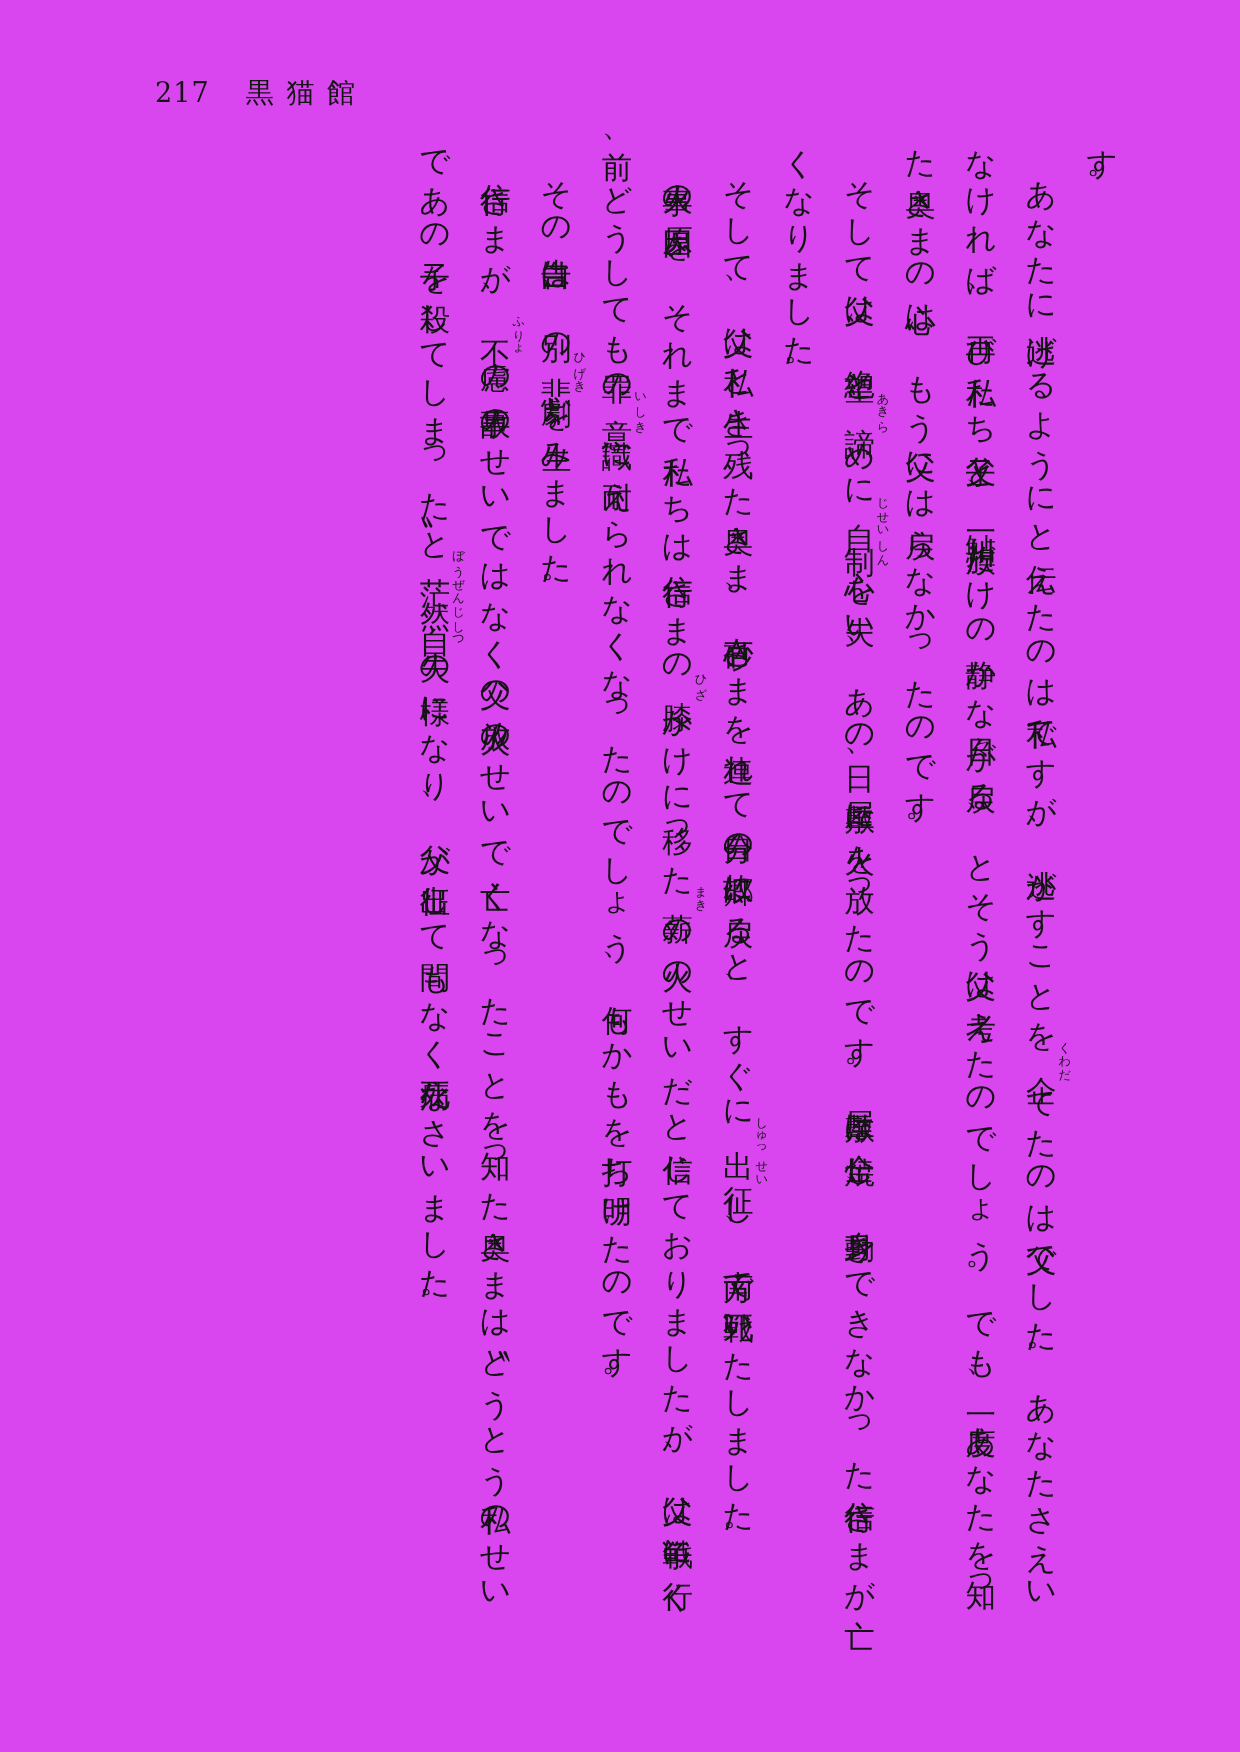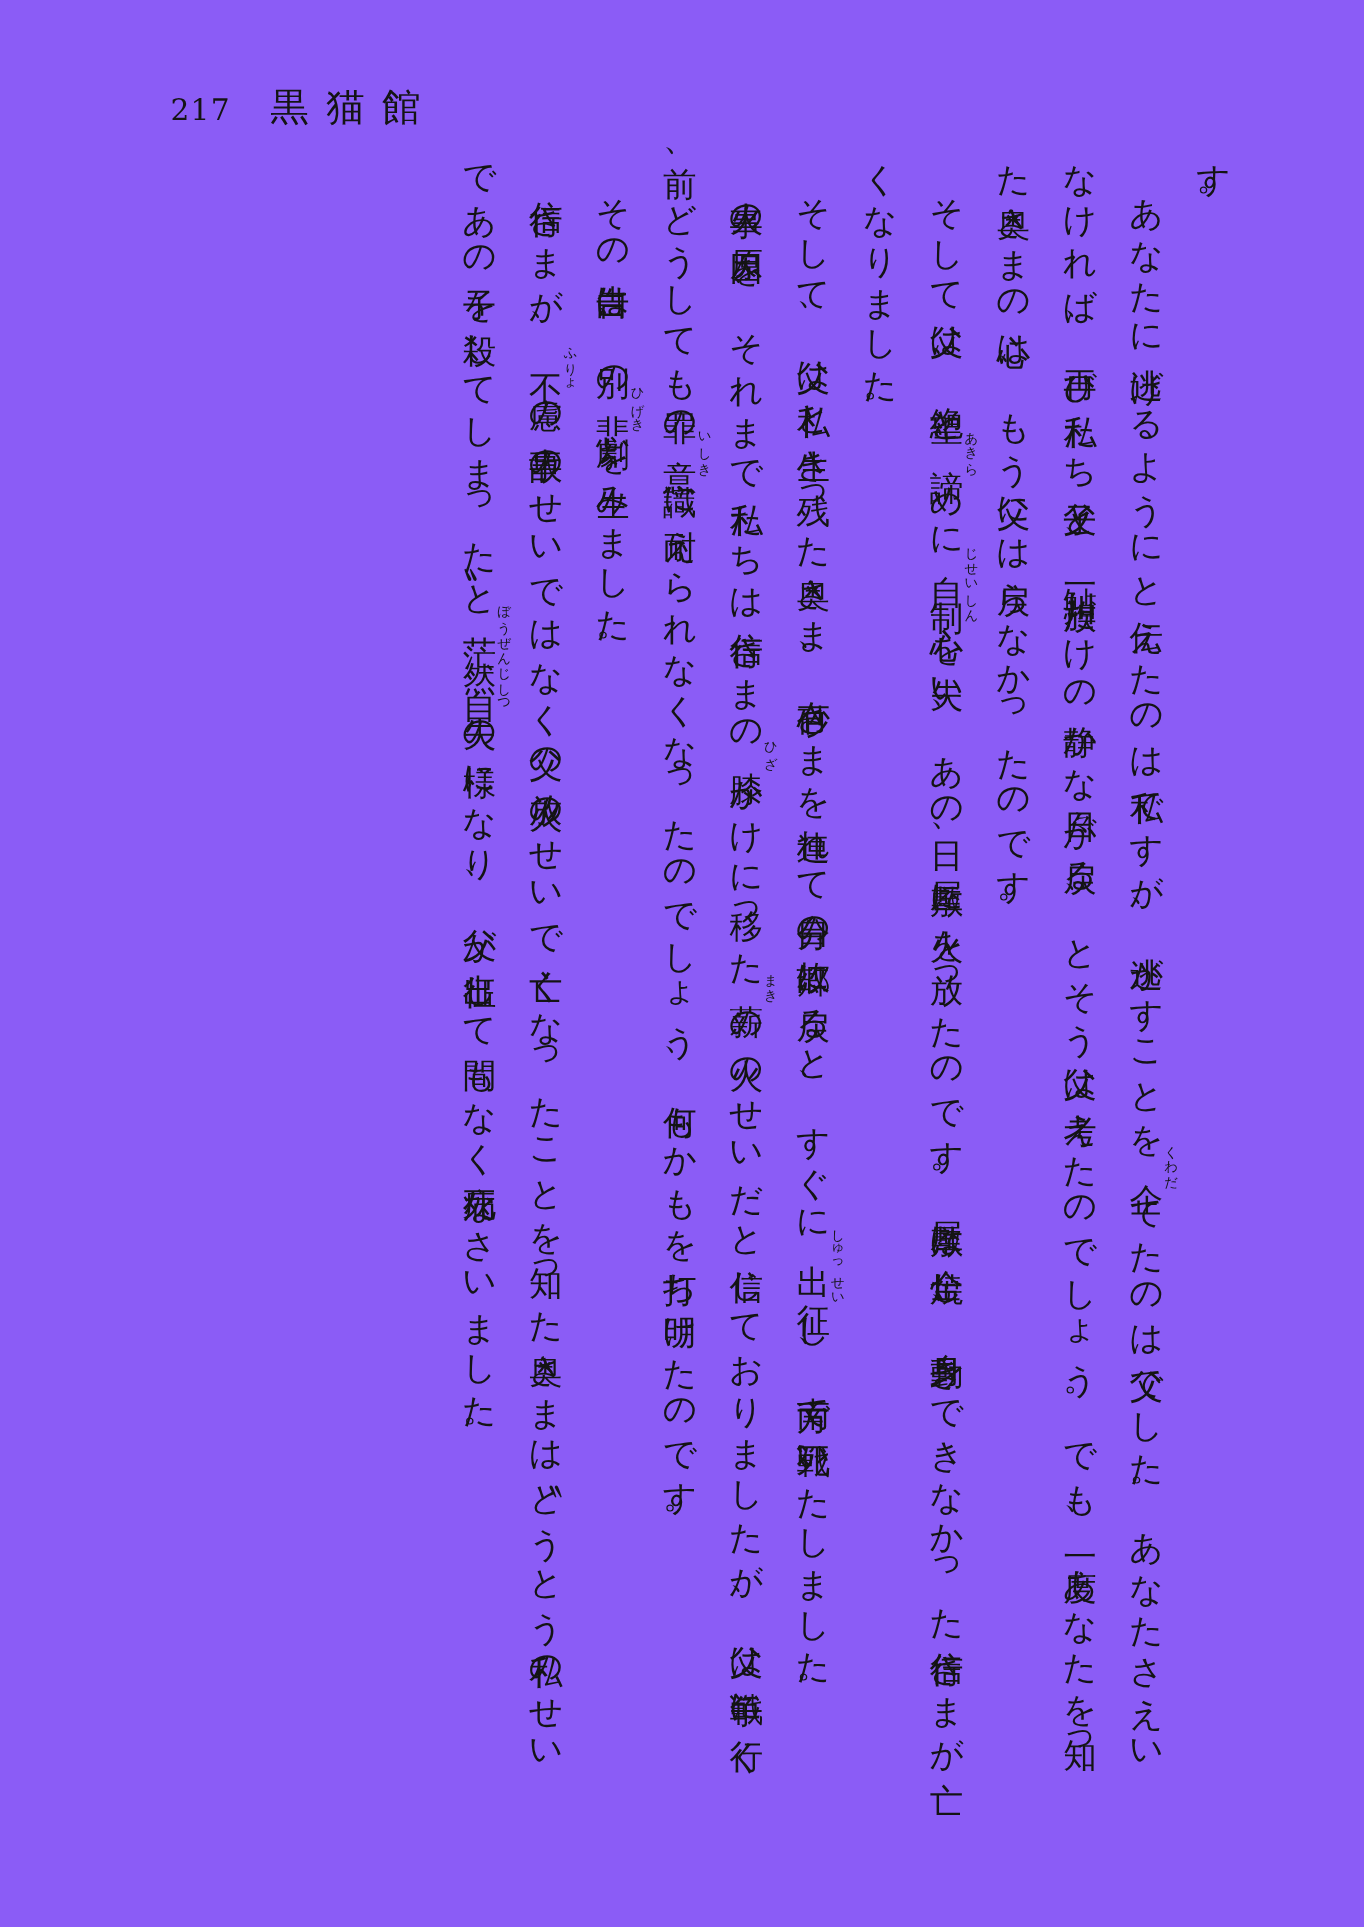--- a/index.html
+++ b/index.html
@@ -13,40 +13,40 @@
     font-family: "DejaVu Serif", "Liberation Serif", serif;
     color: #141414;
     position: relative;
     overflow: hidden;
   }
   .page {
     position: absolute;
     left: 0; top: 0;
     width: 1240px;
     height: 1752px;
-    background: #8b5cf6;
+    background: #d946ef;
   }
   
   .header {
     position: absolute;
     top: 74px;
     left: 155px;
     display: flex;
     align-items: baseline;
     gap: 36px;
     font-size: 27px;
     letter-spacing: 0.02em;
   }
   .header .folio {
     font-family: "DejaVu Serif", "Liberation Serif", serif;
     font-size: 27px;
     letter-spacing: 0.04em;
   }
   .header .title {
-    font-size: 35px;
+    font-size: 28px;
     letter-spacing: 0.45em;
   }
 
   
   .body-area {
     position: absolute;
     top: 128px;
     left: 112px;
     width: 1020px;
     height: 1470px;

